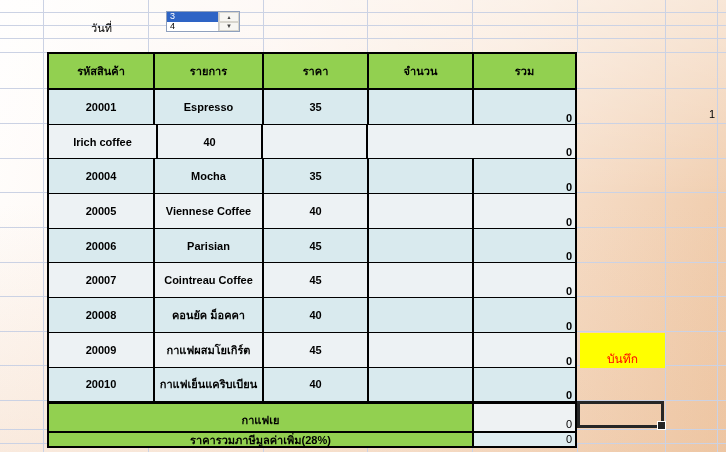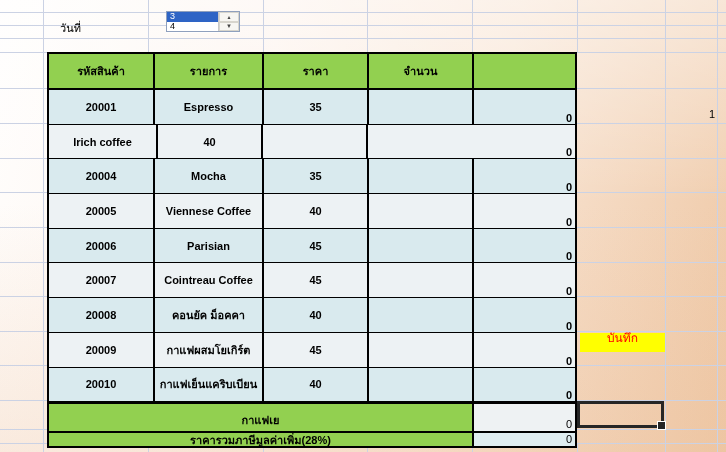--- a/index.html
+++ b/index.html
@@ -32,32 +32,32 @@
      display:flex;justify-content:center;align-items:flex-end;font-size:11px;font-weight:bold;padding-bottom:2px;}
   .tfoot .fval{flex:1;display:flex;align-items:flex-end;justify-content:flex-end;
      font-size:11px;padding:0 3px 1px 0;}
   .tfoot1{height:27px;}
   .tfoot1 .fval{background:#eef2f3;}
   .tfoot2{height:13px;}
   .tfoot2 .flabel{align-items:center;padding-bottom:0;}
   .tfoot2 .fval{background:#dfedf0;}
 
   
-  .date-label{position:absolute;left:60px;top:19px;width:52px;font-size:11px;color:#000;}
+  .date-label{position:absolute;left:60px;top:19px;width:52px;text-align:right;font-size:11px;color:#000;}
   .spinner{position:absolute;left:166px;top:11px;width:74px;height:21px;box-sizing:border-box;
      border:1px solid #8fa0bd;background:#fff;display:flex;box-shadow:0 1px 0 rgba(255,255,255,.8);}
   .spin-list{flex:1;display:flex;flex-direction:column;}
   .spin-item{height:50%;font-size:9px;line-height:9.5px;padding-left:3px;color:#000;}
   .spin-item.sel{background:#2e64c5;color:#fff;}
   .spin-btns{width:20px;display:flex;flex-direction:column;border-left:1px solid #c8c8c8;}
   .spin-btn{height:50%;background:#f7f6f2;display:flex;align-items:center;justify-content:center;
      font-size:6px;color:#444;border:1px solid #d7d5cd;box-sizing:border-box;}
-  .save-btn{position:absolute;left:580px;top:333px;width:85px;height:19px;background:#FFFF00;
+  .save-btn{position:absolute;left:580px;top:333px;width:85px;height:35px;background:#FFFF00;
      color:#FF0000;font-size:12px;display:flex;align-items:flex-end;justify-content:center;
-     padding-bottom:5px;box-sizing:border-box;cursor:pointer;}
+     box-sizing:border-box;cursor:pointer;}
   .selection{position:absolute;left:577px;top:401px;width:87px;height:27px;box-sizing:border-box;
      border:3px solid #262626;}
   .fill-handle{position:absolute;right:-5px;bottom:-5px;width:7px;height:7px;background:#262626;border:1px solid #fff;}
   .stray-val{position:absolute;left:675px;top:108px;width:40px;text-align:right;font-size:11px;color:#000;}
 </style>
 </head>
 <body>
 
 <div class="canvas">
 
@@ -104,20 +104,21 @@
       <div class="spin-btn">▼</div>
     </div>
   </div>
 
   <div class="tbl">
     <div class="thead">
       <div class="c w1">รหัสสินค้า</div>
       <div class="c w2">รายการ</div>
       <div class="c w3">ราคา</div>
       <div class="c w4">จำนวน</div>
+      <div class="c w5 last">รวม</div>
     </div>
 
     <div class="trow">
       <div class="c w1">20001</div>
       <div class="c w2">Espresso</div>
       <div class="c w3">35</div>
       <div class="c w4"></div>
       <div class="c w5 last total">0</div>
     </div>
     <div class="trow">

